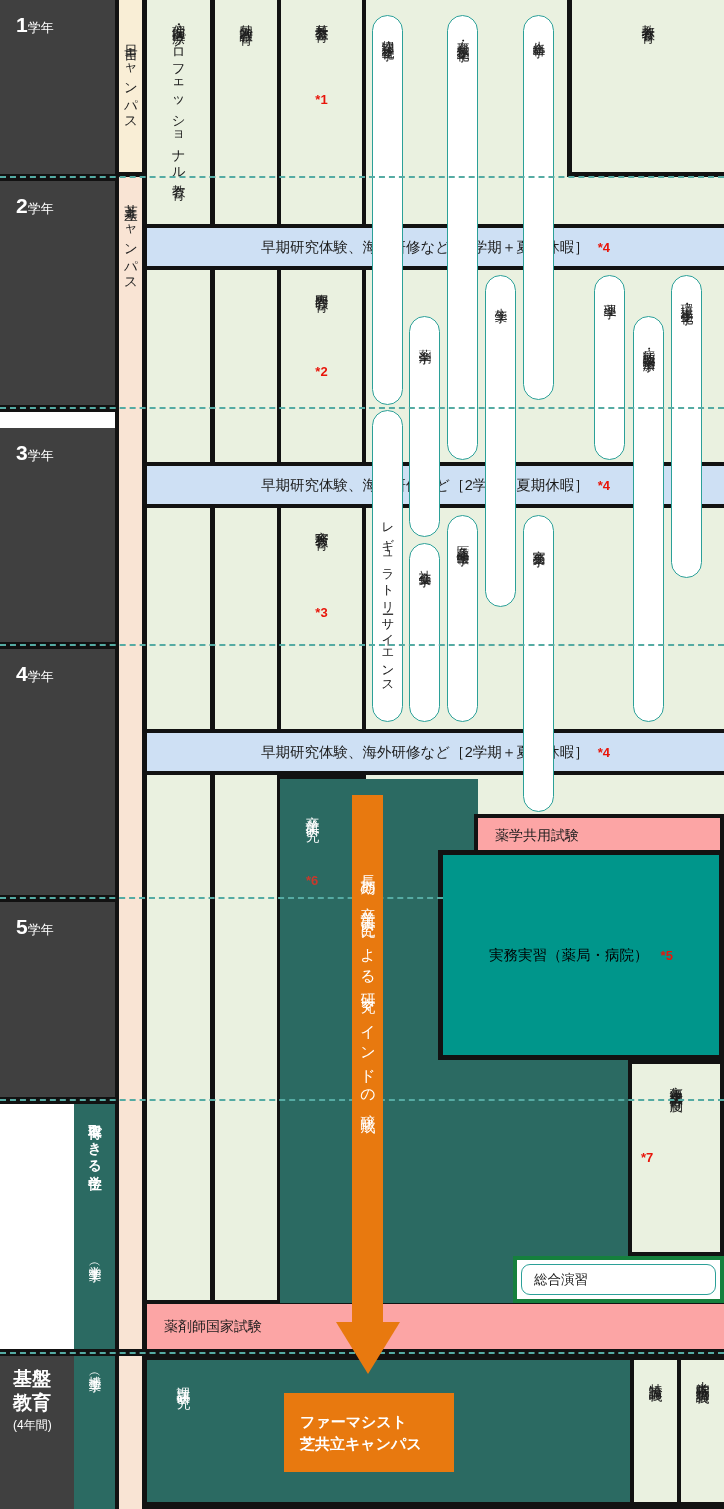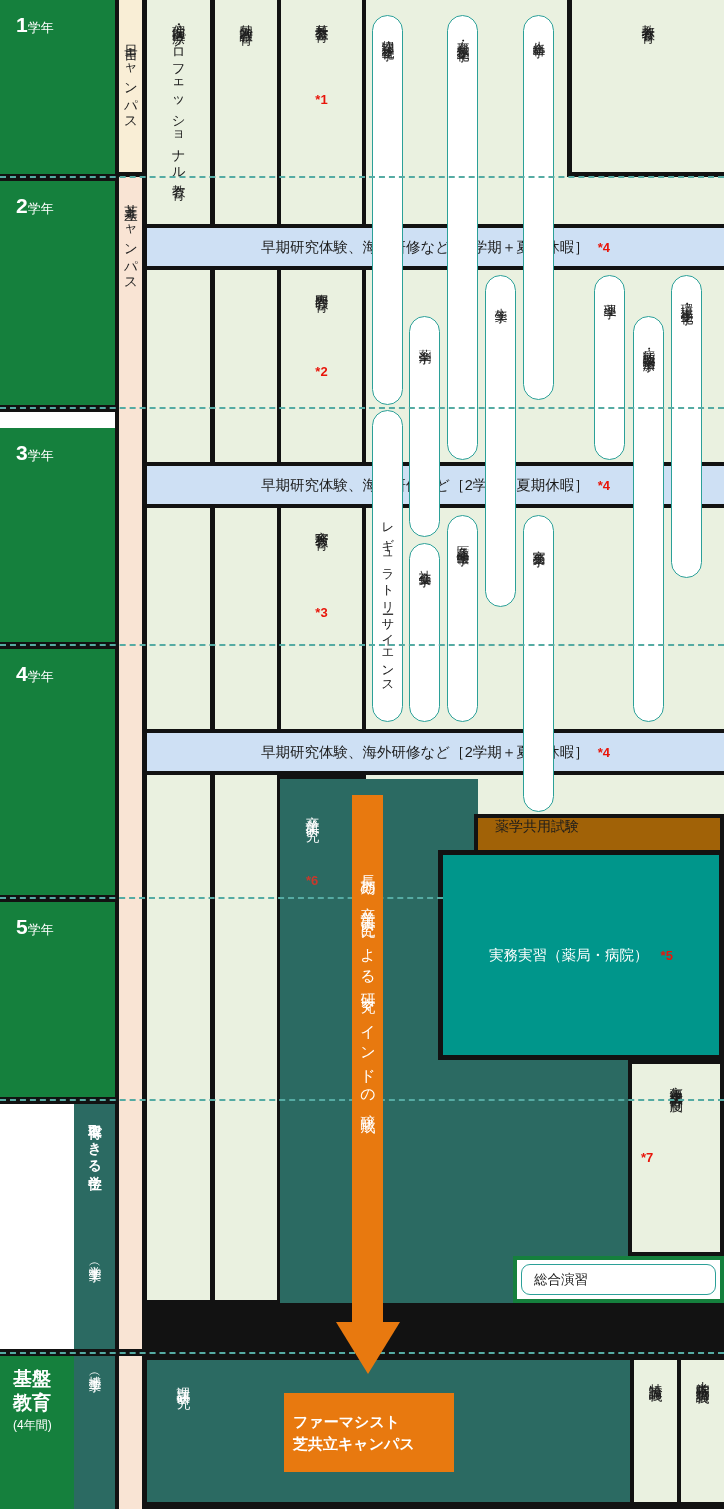--- a/index.html
+++ b/index.html
@@ -3,21 +3,21 @@
 <meta charset="utf-8">
 <style>
   html,body{margin:0;padding:0;background:#fff;}
   .stage{position:relative;width:724px;height:1509px;overflow:hidden;background:#fff;
          font-family:"Liberation Sans","DejaVu Sans",sans-serif;}
   .abs{position:absolute;}
   .v{writing-mode:vertical-rl;text-orientation:mixed;}
   
   .backdrop{left:115px;top:0;width:609px;height:1509px;background:#121212;}
   
-  .yblock{left:0;width:115px;background:#15803d;color:#fff;}
+  .yblock{left:0;width:115px;background:#404040;color:#fff;}
   .ylabel{position:absolute;left:16px;top:13px;white-space:nowrap;}
   .ynum{font-size:21px;font-weight:600;}
   .ysuf{font-size:13px;font-weight:500;}
   .yblack{left:0;width:115px;height:7px;background:#121212;}
   .degcol{background:#2B6A62;color:#fff;}
   
   .campus{width:23px;left:119px;}
   .campustxt{font-size:13.5px;color:#222;letter-spacing:2px;position:absolute;left:50%;transform:translateX(-50%);}
   
   .seg{background:#EAF1E0;}
@@ -28,37 +28,37 @@
   .band{left:147px;width:577px;background:#CEE0F4;border-top:4px solid #121212;border-bottom:4px solid #121212;
         box-sizing:border-box;display:flex;align-items:center;justify-content:center;z-index:8;}
   .bandtxt{font-size:14.5px;color:#1c1c1c;}
   
   .pill{width:31px;background:#fff;border:1.5px solid #2BA098;border-radius:16px;box-sizing:border-box;
         display:flex;justify-content:center;z-index:12;}
   .pilltxt{font-size:12.5px;color:#222;letter-spacing:1.5px;}
   
   .dark{background:#2B6A62;}
   
-  .graybar{background:#a16207;display:flex;box-sizing:border-box;z-index:14;}
+  .graybar{background:#fca5a5;display:flex;align-items:center;box-sizing:border-box;z-index:14;}
   .graytxt{font-size:14px;color:#1c1c1c;padding-left:17px;}
   .tealbox{background:#00968B;border:5px solid #121212;box-sizing:border-box;z-index:15;
            display:flex;align-items:center;justify-content:center;}
   .greenbox{background:#EAF1E0;border:4px solid #121212;box-sizing:border-box;z-index:15;}
   .whitebox{background:#fff;border:4px solid #15803d;box-sizing:border-box;z-index:15;}
   .roundfield{position:absolute;left:4px;top:4px;right:4px;bottom:4px;border:1.5px solid #2BA098;border-radius:9px;
               display:flex;align-items:center;}
   
   .dash{border-top:2px dashed #55ABA3;z-index:30;height:0;}
   
   .oshaft{left:352px;top:795px;width:31px;height:528px;background:#E8790F;z-index:40;display:flex;justify-content:center;}
   .ohead{left:336px;top:1322px;width:0;height:0;z-index:40;
          border-left:32px solid transparent;border-right:32px solid transparent;border-top:52px solid #E8790F;}
   .arrowtxt{font-size:15px;color:#fff;letter-spacing:5px;padding-top:68px;}
   .goalbox{left:284px;top:1393px;width:170px;height:79px;background:#E8790F;z-index:41;
-           display:flex;flex-direction:column;justify-content:center;padding-left:9px;box-sizing:border-box;}
+           display:flex;flex-direction:column;justify-content:center;padding-left:16px;box-sizing:border-box;}
   .goaltxt{color:#fff;font-size:15px;font-weight:700;line-height:1.45;}
   .wv{color:#fff;}
 </style>
 </head>
 <body>
 
 <div class="stage">
 
   <div class="abs backdrop"></div>
 
@@ -160,35 +160,38 @@
     <span class="note abs" style="left:26px;top:94px;color:#C8392C">*6</span>
   </div>
   <div class="abs dark" style="left:478px;top:1058px;width:150px;height:200px;z-index:10"></div>
   <div class="abs dark" style="left:478px;top:1256px;width:39px;height:47px;z-index:10"></div>
 
   <div class="abs graybar" style="left:474px;top:814px;width:250px;height:44px;border:4px solid #121212">
     <span class="graytxt">薬学共用試験</span>
   </div>
 
   <div class="abs tealbox" style="left:438px;top:850px;width:286px;height:210px">
-    <span style="color:#ffffff;font-size:14.5px">実務実習（薬局・病院）</span>
+    <span style="color:#000000;font-size:14.5px">実務実習（薬局・病院）</span>
     <span class="note" style="margin-left:12px">*5</span>
   </div>
 
   <div class="abs greenbox cbox" style="left:628px;top:1060px;width:96px;height:196px">
     <span class="v coltxt" style="padding-top:12px">高年次選択科目制度</span>
     <span class="note abs" style="left:9px;top:86px">*7</span>
   </div>
 
   <div class="abs whitebox" style="left:513px;top:1256px;width:211px;height:47px">
     <div class="roundfield">
       <span style="font-size:13.5px;color:#1c1c1c;padding-left:12px">総合演習</span>
     </div>
   </div>
 
+  <div class="abs graybar" style="left:147px;top:1304px;width:577px;height:45px">
+    <span class="graytxt">薬剤師国家試験</span>
+  </div>
 
   <div class="abs dark" style="left:147px;top:1360px;width:483px;height:142px">
     <span class="v wv abs" style="left:28px;top:15px;font-size:14px;letter-spacing:3px">課題研究</span>
   </div>
   <div class="abs seg cbox" style="left:634px;top:1360px;width:43px;height:142px">
     <span class="v coltxt" style="padding-top:12px">特論講義</span>
   </div>
   <div class="abs seg cbox" style="left:681px;top:1360px;width:43px;height:142px">
     <span class="v coltxt" style="padding-top:10px">大学院特別講義</span>
   </div>

